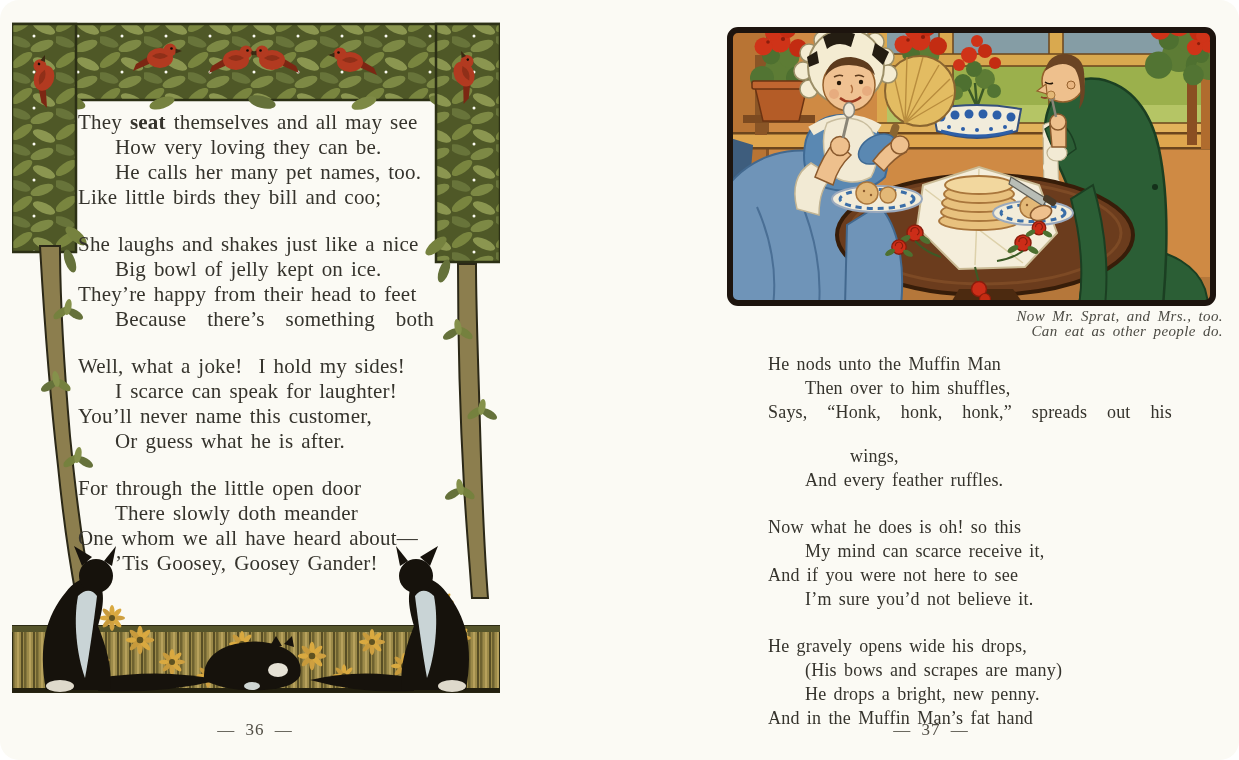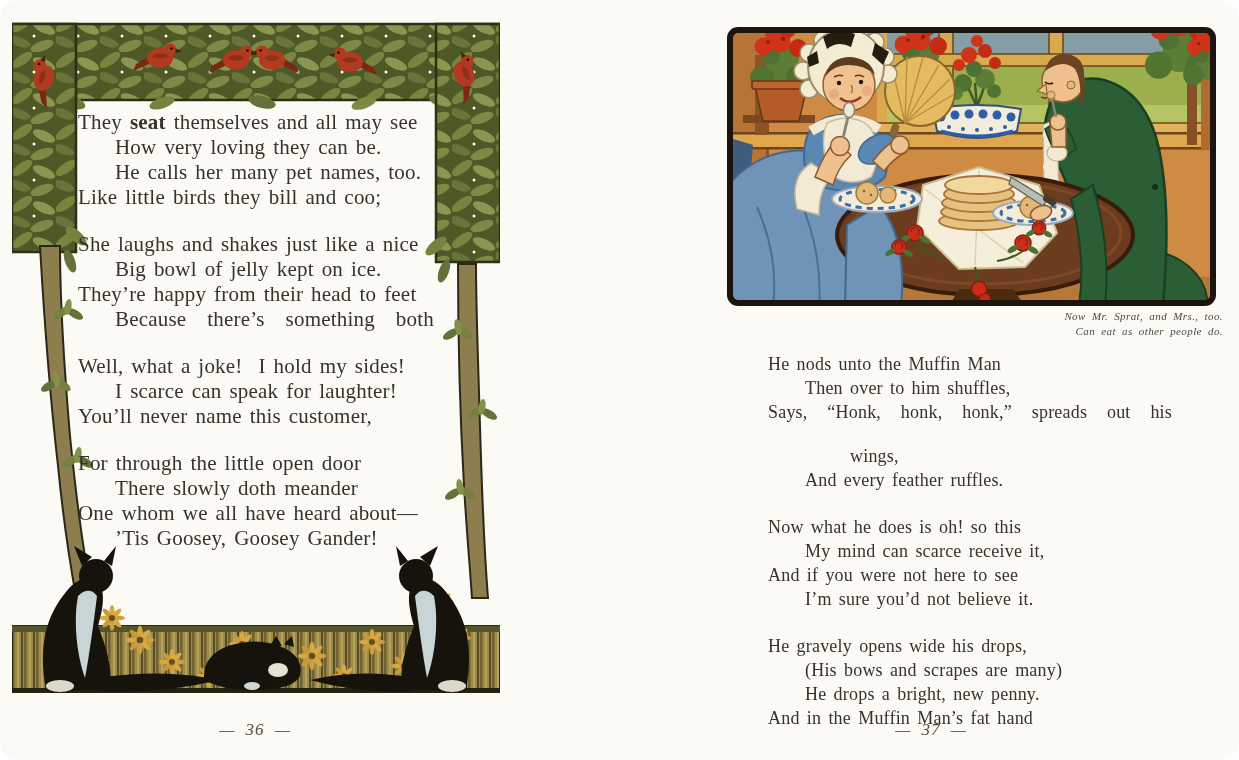--- a/index.html
+++ b/index.html
@@ -22,25 +22,25 @@
   .stanza{margin-bottom:22px;}
   .right-poem .stanza{margin-bottom:23px;}
   .indent-1{padding-left:37px;}
   .indent-2{padding-left:90px;}
   .right-poem .indent-2{padding-left:82px;margin-top:20px;}
   .justify{text-align:justify;text-align-last:justify;}
   .bold{font-weight:bold;}
   .figure{position:absolute;left:727px;top:27px;width:489px;height:279px;margin:0;}
   .caption{
     position:absolute;right:16px;top:309px;width:280px;text-align:right;
-    font-style:italic;font-size:11px;line-height:15px;color:#4b4a43;
+    font-style:italic;font-size:15px;line-height:15px;color:#4b4a43;
     letter-spacing:.4px;word-spacing:3px;
   }
   .page-number{
-    position:absolute;width:130px;text-align:center;font-style:italic;
+    position:absolute;width:130px;text-align:center;
     font-size:17px;color:#514e45;letter-spacing:1px;word-spacing:5px;top:720px;
   }
   .page-number.left{left:190px;}
   .page-number.right{left:866px;}
 </style>
 </head>
 <body>
 
 <div class="spread">
 
@@ -186,20 +186,21 @@
         <div class="stanza">
           <div class="line indent-0">She laughs and shakes just like a nice</div>
           <div class="line indent-1">Big bowl of jelly kept on ice.</div>
           <div class="line indent-0">They’re happy from their head to feet</div>
           <div class="line indent-1 justify">Because there’s something both</div>
         </div>
         <div class="stanza">
           <div class="line indent-0">Well, what a joke!  I hold my sides!</div>
           <div class="line indent-1">I scarce can speak for laughter!</div>
           <div class="line indent-0">You’ll never name this customer,</div>
+          <div class="line indent-1">Or guess what he is after.</div>
         </div>
         <div class="stanza">
           <div class="line indent-0">For through the little open door</div>
           <div class="line indent-1">There slowly doth meander</div>
           <div class="line indent-0">One whom we all have heard about—</div>
           <div class="line indent-1">’Tis Goosey, Goosey Gander!</div>
         </div>
       </div>
   </div>
 

